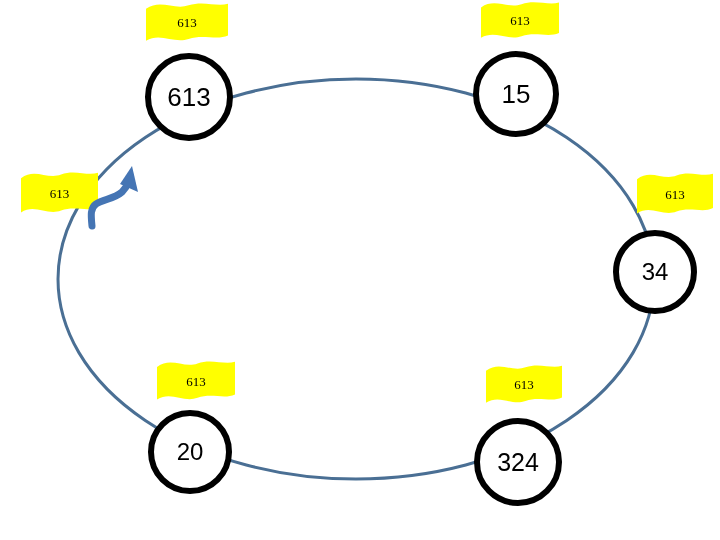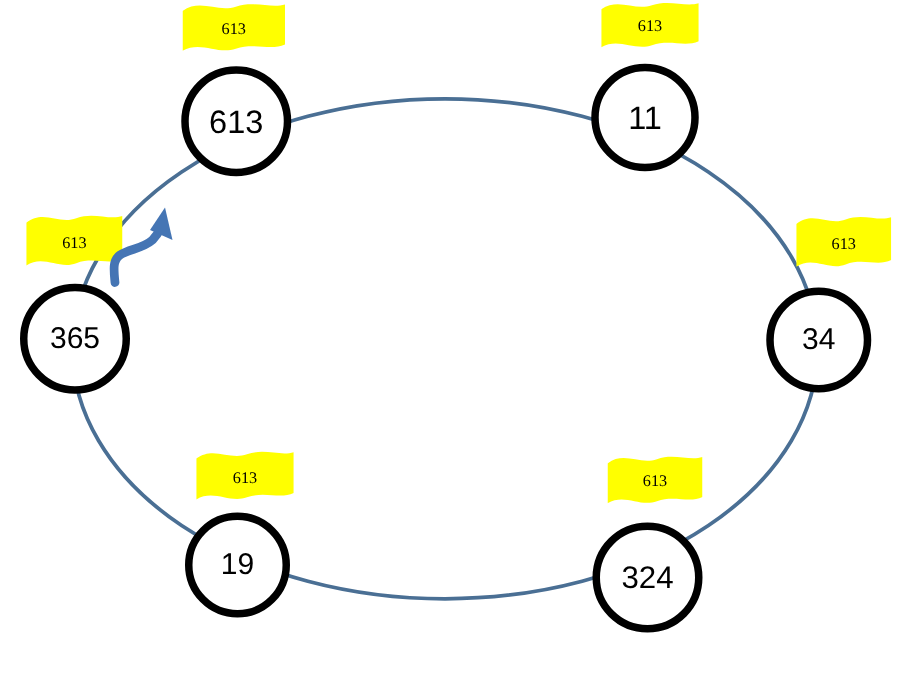--- a/index.html
+++ b/index.html
@@ -91,38 +91,35 @@
 
   <svg id="ring-svg" viewBox="0 0 720 540" xmlns="http://www.w3.org/2000/svg">
     <ellipse cx="356" cy="279" rx="298" ry="200" fill="none" stroke="#4a6f94" stroke-width="3"></ellipse>
   </svg>
 
   <div class="node" style="left:145px; top:53px; width:88px; height:88px;">
     <span class="node-label" style="font-size:26px;">613</span>
   </div>
 
   <div class="node" style="left:473px; top:51px; width:86px; height:86px;">
-    <span class="node-label" style="font-size:26px;">11</span>
+    <span class="node-label" style="font-size:26px;">15</span>
   </div>
 
   <div class="node" style="left:613px; top:230px; width:84px; height:84px;">
     <span class="node-label" style="font-size:24px;">34</span>
   </div>
 
   <div class="node" style="left:474px; top:418px; width:88px; height:88px;">
     <span class="node-label" style="font-size:25px;">324</span>
   </div>
 
   <div class="node" style="left:148px; top:410px; width:84px; height:84px;">
-    <span class="node-label" style="font-size:24px;">19</span>
+    <span class="node-label" style="font-size:24px;">20</span>
   </div>
 
-  <div class="node" style="left:16px; top:227px; width:88px; height:88px;">
-    <span class="node-label" style="font-size:24px;">365</span>
-  </div>
 
   <div class="flag" style="left:146px; top:2px; width:82px; height:42px;">
     <svg class="flag-svg" viewBox="0 0 100 50" preserveAspectRatio="none" xmlns="http://www.w3.org/2000/svg">
       <path d="M0,8 C18,-4 34,10 52,4 C70,-2 86,6 100,2 L100,40 C86,46 70,38 52,44 C34,50 18,36 0,46 Z" fill="#ffff00"></path>
     </svg>
     <div class="flag-label">613</div>
   </div>
 
   <div class="flag" style="left:481px; top:1px; width:78px; height:40px;">
     <svg class="flag-svg" viewBox="0 0 100 50" preserveAspectRatio="none" xmlns="http://www.w3.org/2000/svg">

